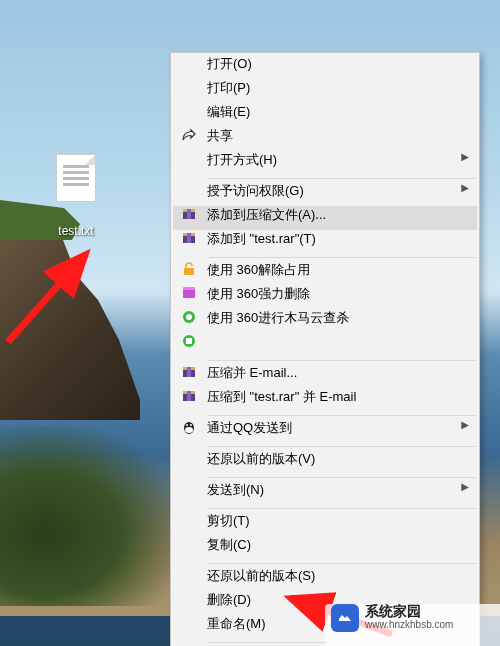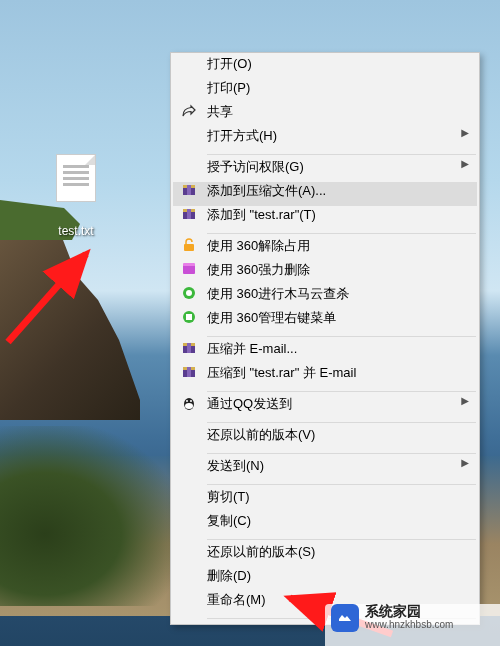--- a/index.html
+++ b/index.html
@@ -201,20 +201,23 @@
 </svg>
 
 <div class="context-menu">
   <div class="menu-item">
       <span>打开(O)</span>
     </div>
   <div class="menu-item">
       <span>打印(P)</span>
     </div>
   <div class="menu-item">
+      <span>编辑(E)</span>
+    </div>
+  <div class="menu-item">
     <span class="icon">
         <svg viewBox="0 0 16 16">
           <path d="M10 3l4 4-4 4v-2.5C6 8.5 3.5 10 2 13c0-5 3-8 8-8.5V3z" fill="none" stroke="#333" stroke-width="1.2"></path>
         </svg>
       </span>
     <span>共享</span>
   </div>
   <div class="menu-item">
       <span>打开方式(H)</span>
       <span class="submenu-arrow">▶</span>
@@ -272,21 +275,20 @@
       </span>
     <span>使用 360进行木马云查杀</span>
   </div>
   <div class="menu-item">
     <span class="icon">
         <svg viewBox="0 0 16 16">
           <circle cx="8" cy="8" r="6" fill="#3cb83c"></circle>
           <rect x="5" y="5" width="6" height="6" fill="#fff"></rect>
         </svg>
       </span>
-    <span>使用 360管理右键菜单</span>
   </div>
   <div class="menu-sep"></div>
   <div class="menu-item">
     <span class="icon">
         <svg viewBox="0 0 16 16">
           <rect x="2" y="3" width="12" height="10" fill="#5a3d8f"></rect>
           <rect x="2" y="3" width="12" height="3" fill="#d4b050"></rect>
           <rect x="6" y="3" width="4" height="10" fill="#8565b8"></rect>
         </svg>
       </span>

